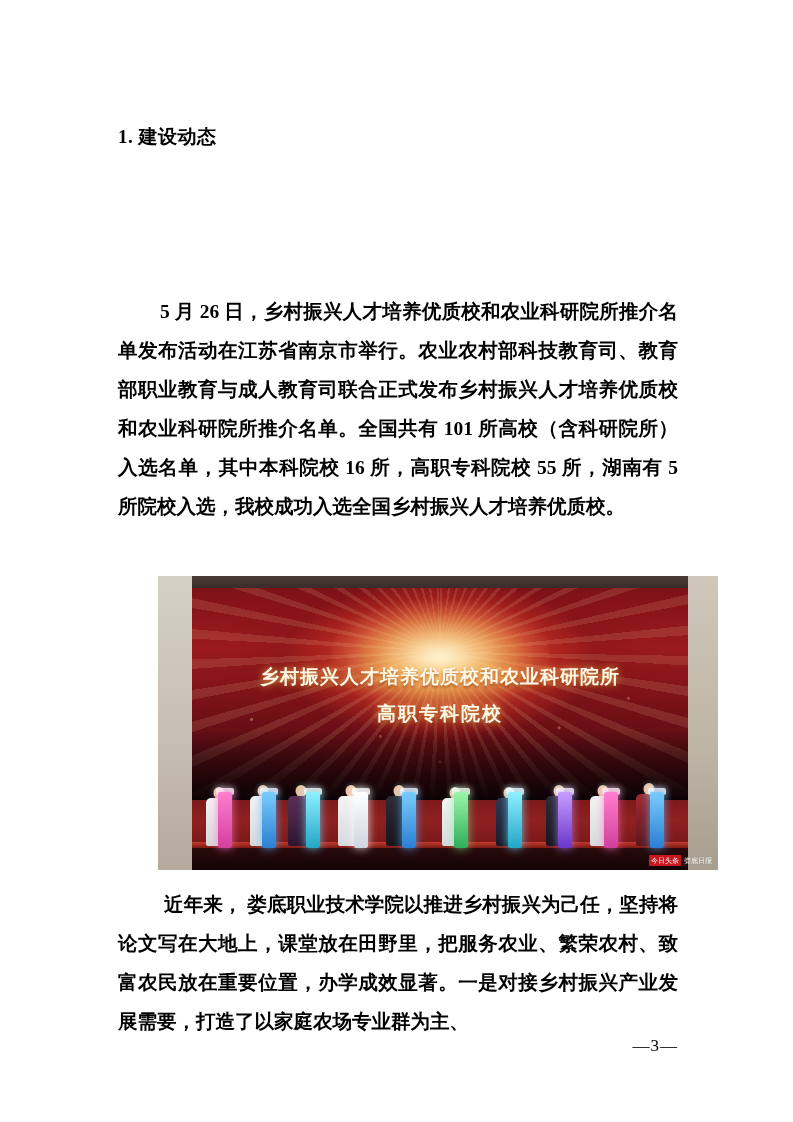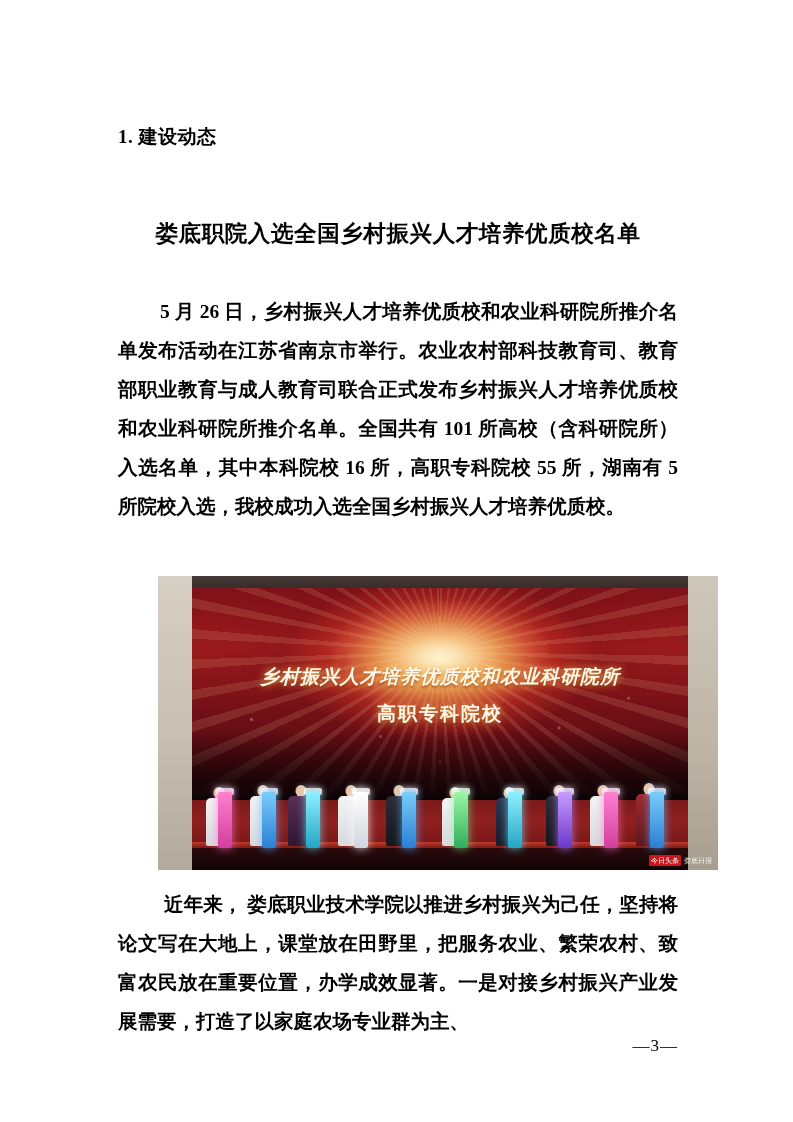--- a/index.html
+++ b/index.html
@@ -127,21 +127,21 @@
   .screen-text-1, .screen-text-2 {
     position: absolute;
     left: 0; right: 0;
     text-align: center;
     font-family: "Liberation Sans", sans-serif;
     font-weight: bold;
     color: #fff8e8;
     text-shadow: 0 0 8px rgba(255,190,90,0.95), 0 2px 3px rgba(120,30,0,0.8);
     white-space: nowrap;
   }
-  .screen-text-1 { top: 76px; font-size: 19px; letter-spacing: 1px; font-style: italic; }
+  .screen-text-1 { top: 76px; font-size: 19px; letter-spacing: 1px; }
   .screen-text-2 { top: 113px; font-size: 19px; letter-spacing: 2px; }
   .screen-bottom-fade {
     position: absolute; left: 0; right: 0; bottom: 0; height: 70px;
     background: linear-gradient(180deg, rgba(20,4,8,0) 0%, rgba(14,3,6,0.85) 85%, #0b0205 100%);
   }
 
   
   .stage-floor {
     position: absolute; left: 34px; right: 30px; top: 224px; bottom: 0;
     background: linear-gradient(180deg, #7d1a1a 0%, #8f2020 30%, #761616 70%, #5c1010 100%);
@@ -228,21 +228,20 @@
   }
 </style>
 </head>
 <body>
 
 <div class="page">
   <div class="content">
 
     <div class="section-label">1. 建设动态</div>
 
-    <h1 class="doc-title">娄底职院入选全国乡村振兴人才培养优质校名单</h1>
 
     <p class="body-text" id="para-1"><span class="indent"></span><span>5 月 26 日，乡村振兴人才培养优质校和农业科研院所推介名单发布活动在江苏省南京市举行。农业农村部科技教育司、教育部职业教育与成人教育司联合正式发布乡村振兴人才培养优质校和农业科研院所推介名单。全国共有 101 所高校（含科研院所）入选名单，其中本科院校 16 所，高职专科院校 55 所，湖南有 5 所院校入选，我校成功入选全国乡村振兴人才培养优质校。</span></p>
 
     <figure class="photo">
       <div class="photo-inner">
         <div class="ceiling"></div>
         <div class="wall-left"></div>
         <div class="wall-right"></div>
 
         <div class="screen">

